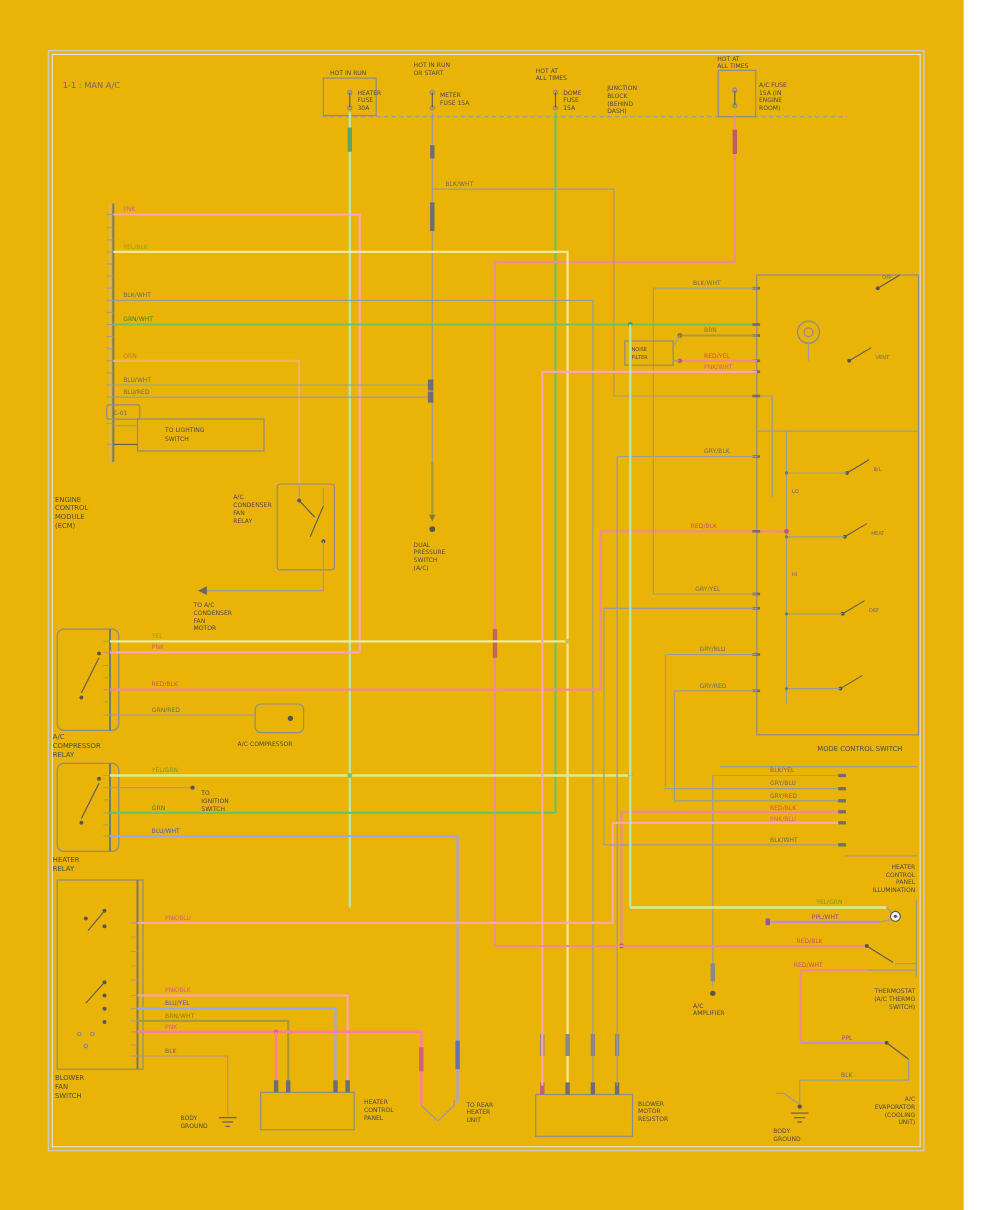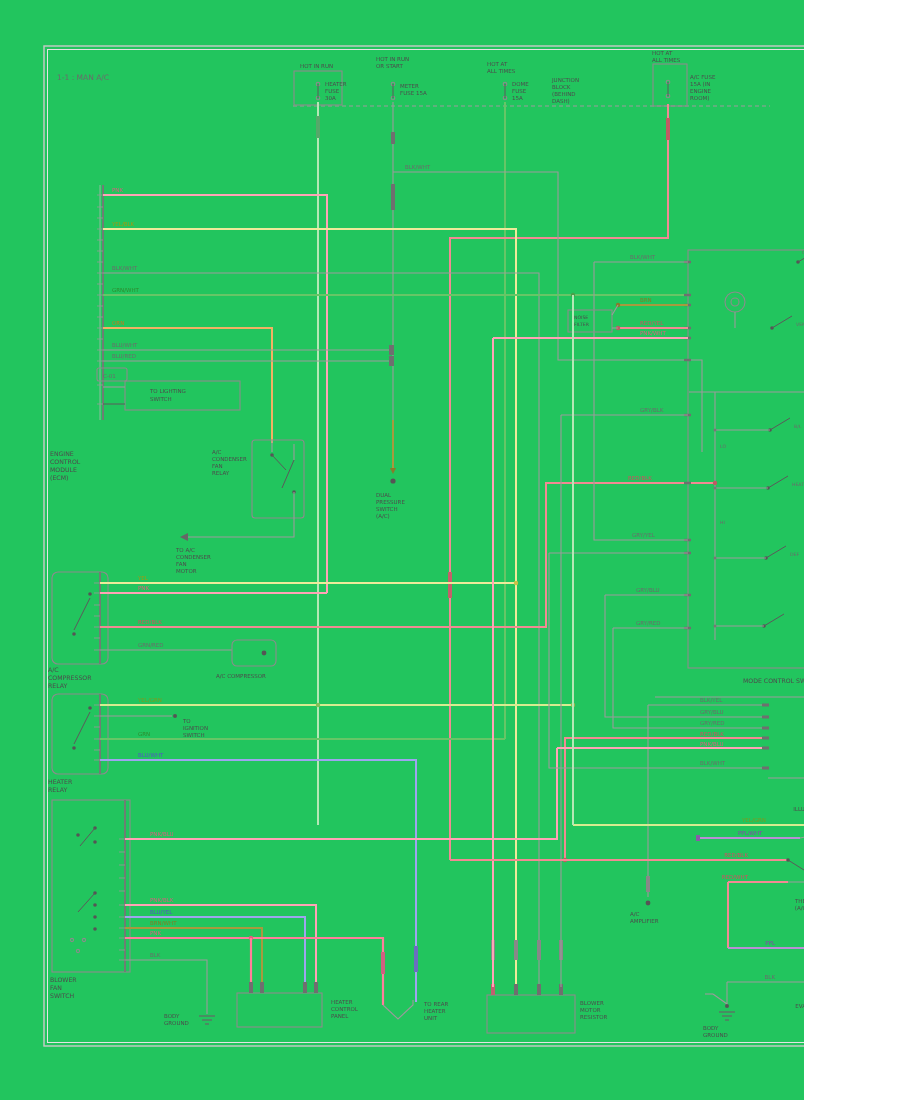--- a/index.html
+++ b/index.html
@@ -1,16 +1,16 @@
 <!DOCTYPE html>
 <html><head>
 <meta charset="utf-8">
 <style>
   html,body{margin:0;padding:0;background:#ffffff;}
-  .page{position:relative;width:804px;height:1100px;background:#22c55e;overflow:hidden;
+  .page{position:relative;width:876px;height:1100px;background:#eab308;overflow:hidden;
         font-family:"DejaVu Sans", sans-serif;}
   svg{position:absolute;left:0;top:0;}
   
   .w{fill:none;stroke-linecap:butt;stroke-linejoin:miter;}
   .wp {stroke:#ffa3b6;stroke-width:2;}
   .wp2{stroke:#ff7e9b;stroke-width:2.2;}
   .wr {stroke:#f18a93;stroke-width:2;}
   .wy {stroke:#eeea9a;stroke-width:2;}
   .wg {stroke:#66c666;stroke-width:2;}
   .wgl{stroke:#b5e8b5;stroke-width:2;}

